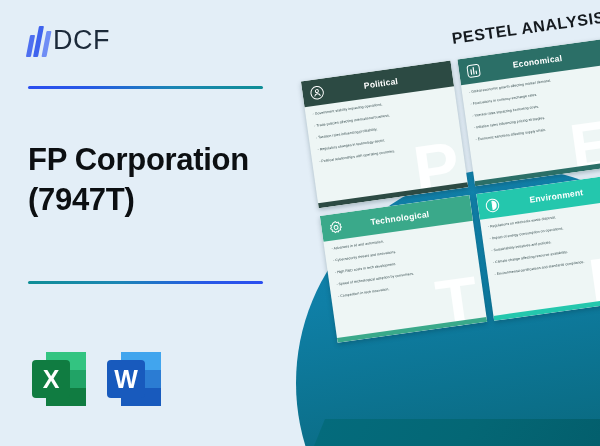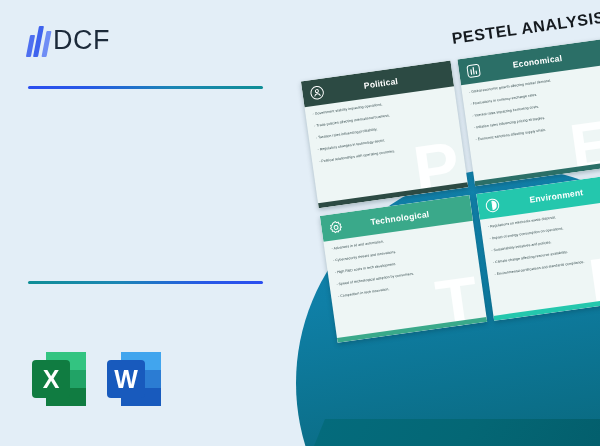--- a/index.html
+++ b/index.html
@@ -206,20 +206,24 @@
       <span class="logo-mark">
         <i></i>
           <i></i>
           <i></i>
       </span>
       <span class="logo-text">DCF</span>
     </div>
 
     <div class="rule top"></div>
 
+    <div class="title">
+      <div>FP Corporation</div>
+      <div>(7947T)</div>
+    </div>
 
     <div class="rule bottom"></div>
 
     <div class="office-icons">
       <span class="doc-ico xls">
         <span class="page"></span>
         <span class="tile">X</span>
       </span>
       <span class="doc-ico doc">
         <span class="page"></span>

